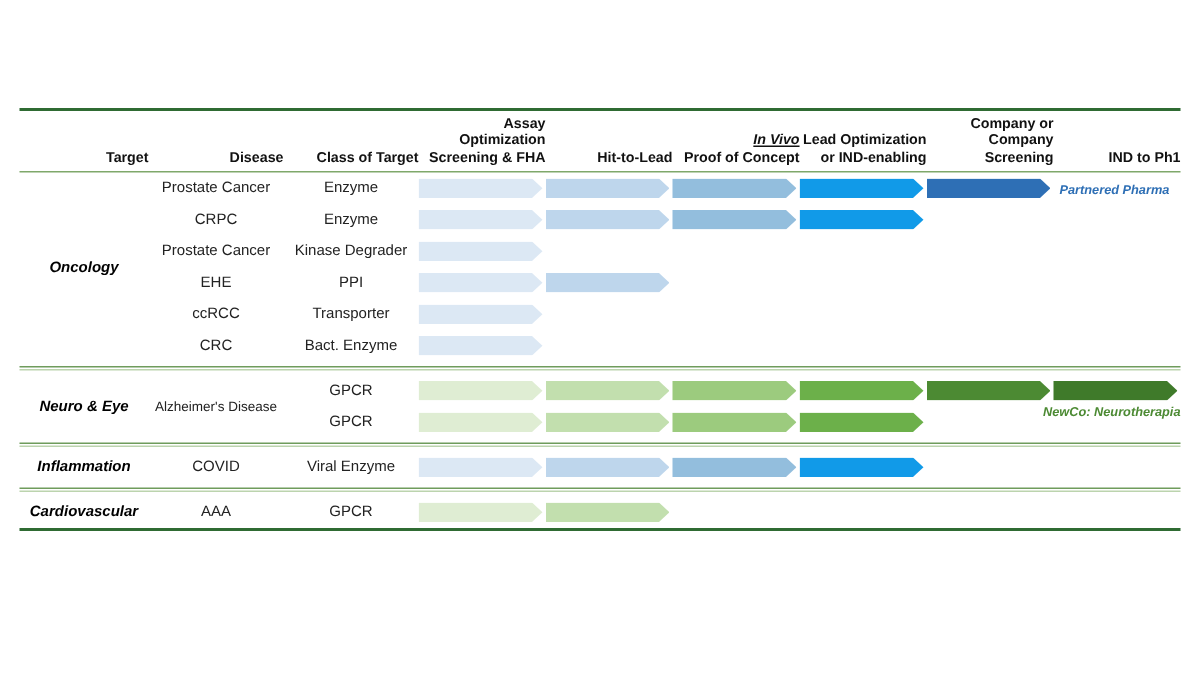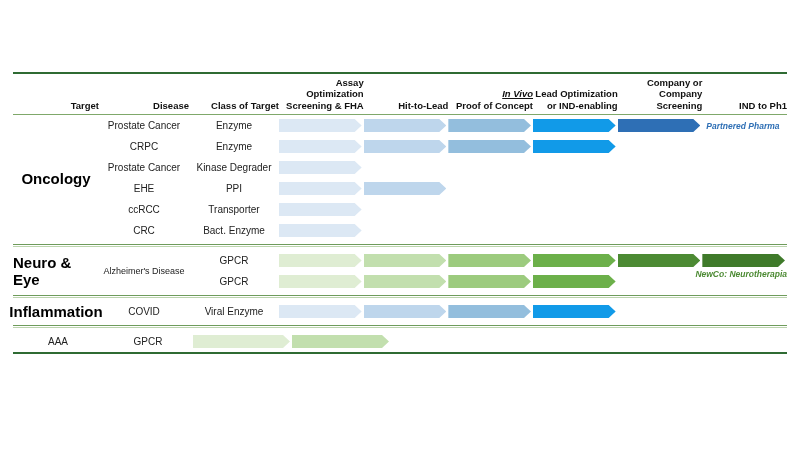--- a/index.html
+++ b/index.html
@@ -41,21 +41,21 @@
   
   .c-target{width:86px;flex:0 0 86px;}
   .c-disease{width:90px;flex:0 0 90px;}
   .c-class{width:90px;flex:0 0 90px;}
   .c-track{flex:1 1 auto;position:relative;height:21px;}
 
   
   .section{display:flex;}
   .sec-label{
     width:86px;flex:0 0 86px;display:flex;align-items:center;
-    justify-content:center;font-size:15px;font-weight:bold;color:#000;
+    justify-content:center;font-size:10px;font-weight:bold;color:#000;font-style:italic;
   }
   .sec-rows{flex:1 1 auto;}
 
   .disease-span{
     width:90px;flex:0 0 90px;display:flex;align-items:center;
     justify-content:center;font-size:9px;color:#222;
   }
 
   
   .track{position:absolute;left:0;top:4px;height:13px;width:100%;}
@@ -232,20 +232,21 @@
               </div>
             </div>
           </div>
         </div>
       </div>
       <div class="sec-divider">
         <div class="a"></div>
         <div class="b"></div>
       </div>
       <div class="section">
+        <div class="sec-label">Cardiovascular</div>
         <div class="sec-rows">
           <div class="row">
             <div class="cell c-disease">AAA</div>
             <div class="cell c-class">GPCR</div>
             <div class="c-track">
               <div class="track">
                 <div class="chev" title="Assay Optimization Screening &amp; FHA" style="left: 0%; width: calc(16.6667% - 2px); background: rgb(223, 237, 211);"></div>
                 <div class="chev" title="Hit-to-Lead" style="left: 16.6667%; width: calc(16.6667% - 2px); background: rgb(194, 223, 174);"></div>
               </div>
             </div>

